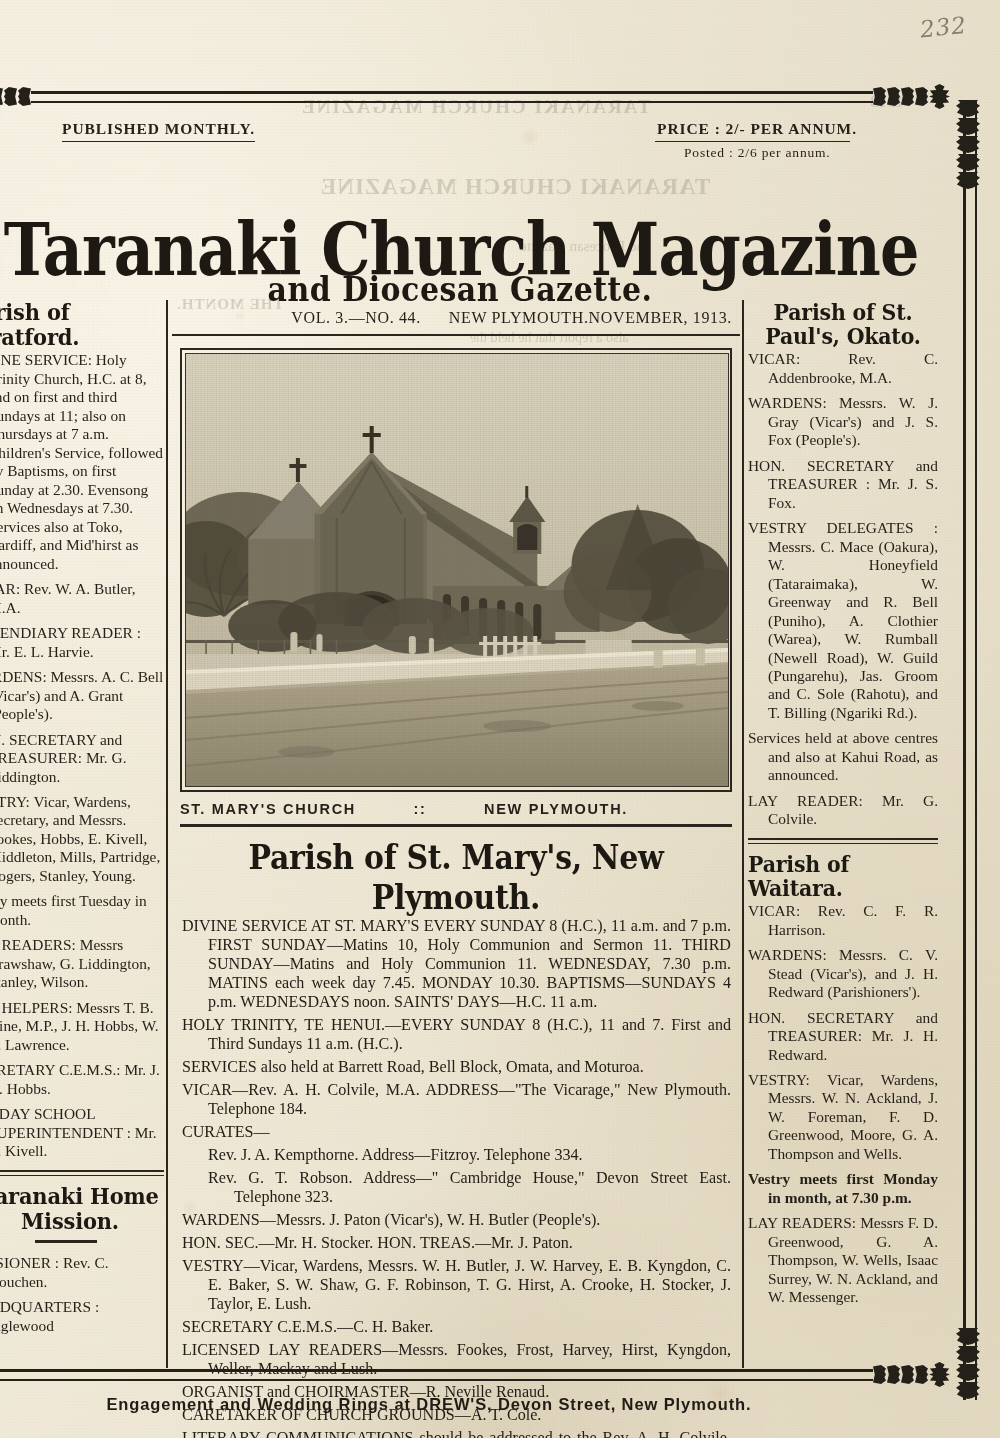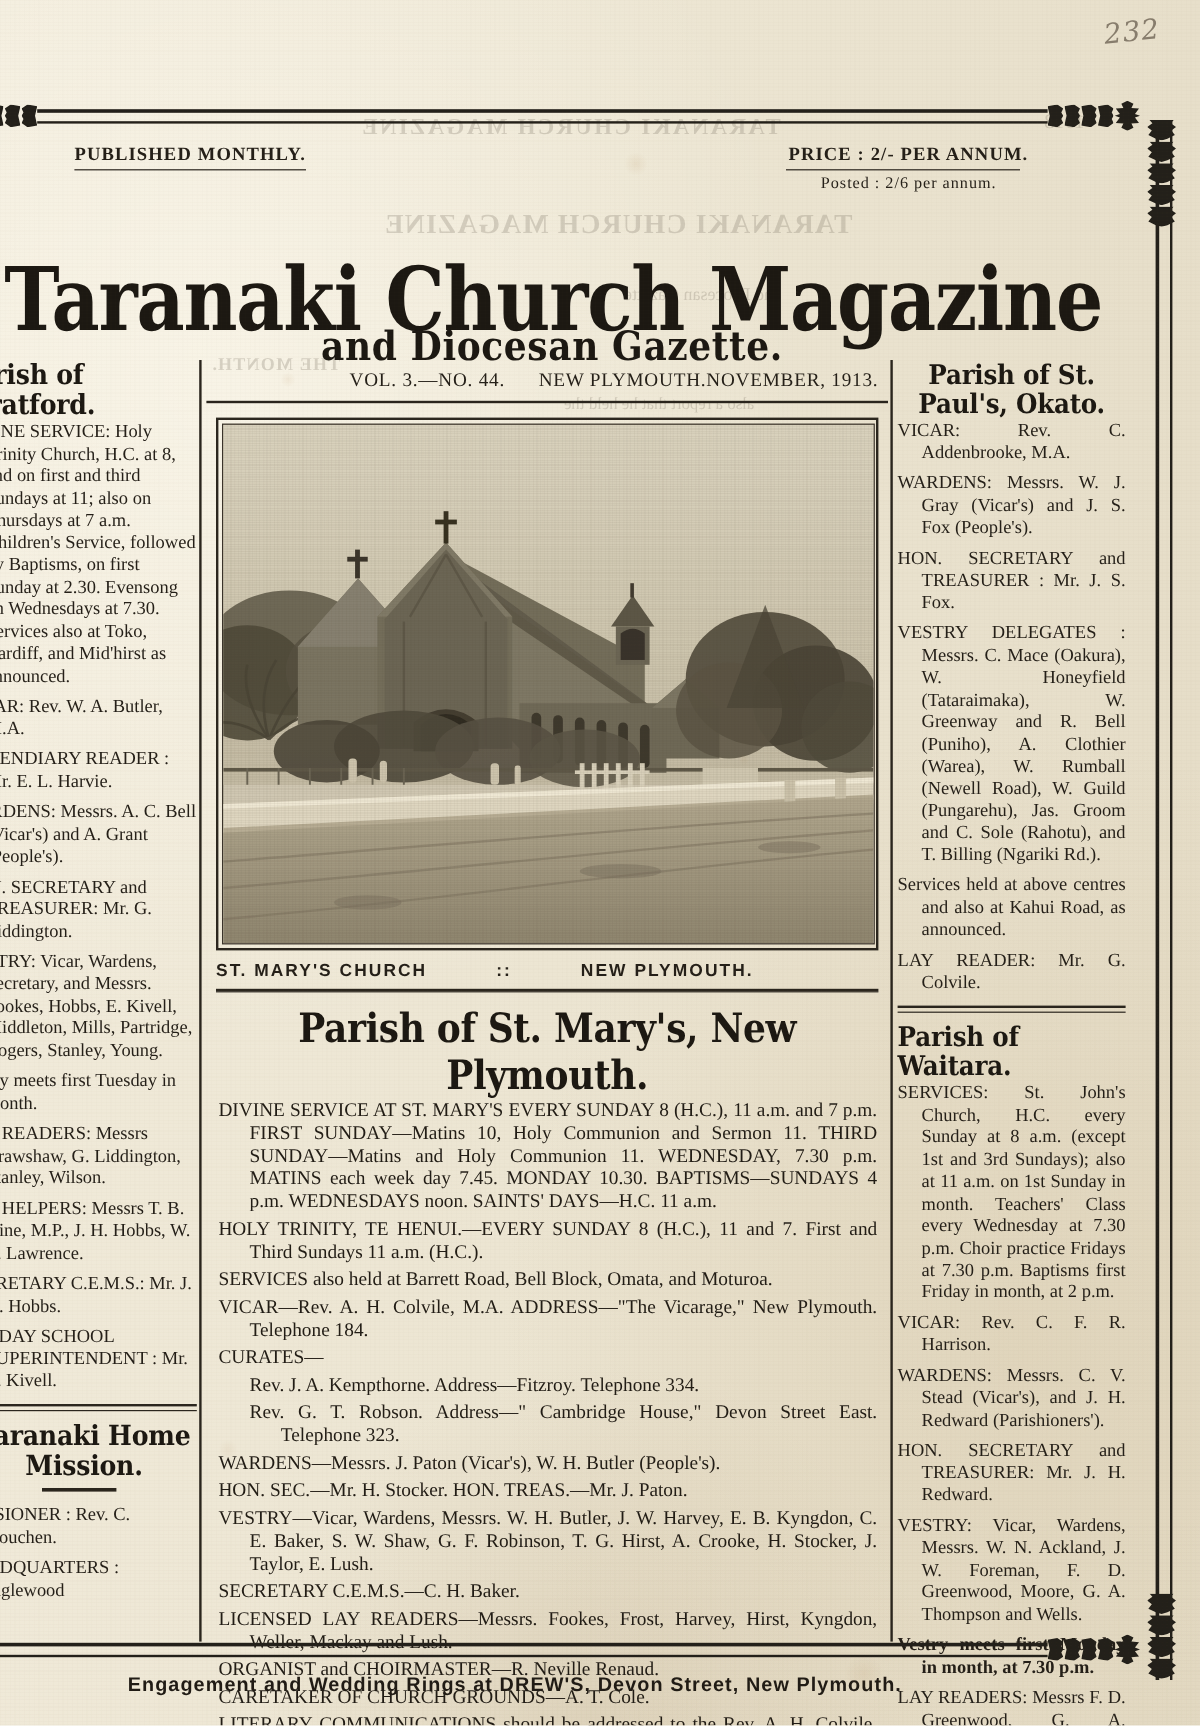--- a/index.html
+++ b/index.html
@@ -559,21 +559,20 @@
           <p class="entry">VICAR: Rev. C. Addenbrooke, M.A.</p>
           <p class="entry">WARDENS: Messrs. W. J. Gray (Vicar's) and J. S. Fox (People's).</p>
           <p class="entry">HON. SECRETARY and TREASURER : Mr. J. S. Fox.</p>
           <p class="entry">VESTRY DELEGATES : Messrs. C. Mace (Oakura), W. Honeyfield (Tataraimaka), W. Greenway and R. Bell (Puniho), A. Clothier (Warea), W. Rumball (Newell Road), W. Guild (Pungarehu), Jas. Groom and C. Sole (Rahotu), and T. Billing (Ngariki Rd.).</p>
           <p class="entry">Services held at above centres and also at Kahui Road, as announced.</p>
           <p class="entry">LAY READER: Mr. G. Colvile.</p>
         </div>
       <div class="side-rule-double"></div>
       <h3 class="parish-head" style="text-align:left;">Parish of Waitara.</h3>
       <div id="waitara-entries">
-          <p class="entry">SERVICES: St. John's Church, H.C. every Sunday at 8 a.m. (except 1st and 3rd Sundays); also at 11 a.m. on 1st Sunday in month. Teachers' Class every Wednesday at 7.30 p.m.  Choir practice Fridays at 7.30 p.m.  Baptisms first Friday in month, at 2 p.m.</p>
           <p class="entry">VICAR: Rev. C. F. R. Harrison.</p>
           <p class="entry">WARDENS: Messrs. C. V. Stead (Vicar's), and J. H. Redward (Parishioners').</p>
           <p class="entry">HON. SECRETARY and TREASURER: Mr. J. H. Redward.</p>
           <p class="entry">VESTRY: Vicar, Wardens, Messrs. W. N. Ackland, J. W. Foreman, F. D. Greenwood, Moore, G. A. Thompson and Wells.</p>
           <p class="entry bold">Vestry meets first Monday in month, at 7.30 p.m.</p>
           <p class="entry">LAY READERS: Messrs F. D. Greenwood, G. A. Thompson, W. Wells, Isaac Surrey, W. N. Ackland, and W. Messenger.</p>
         </div>
     </div>
 
   </div>

